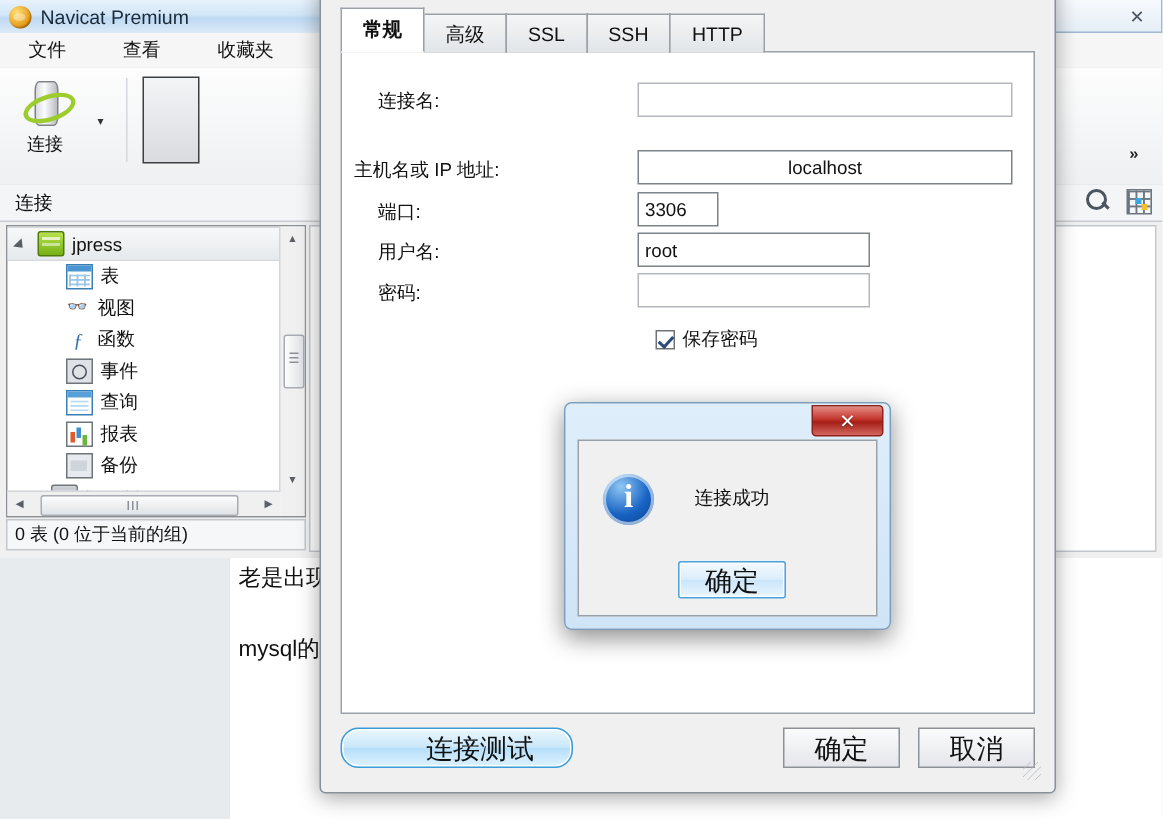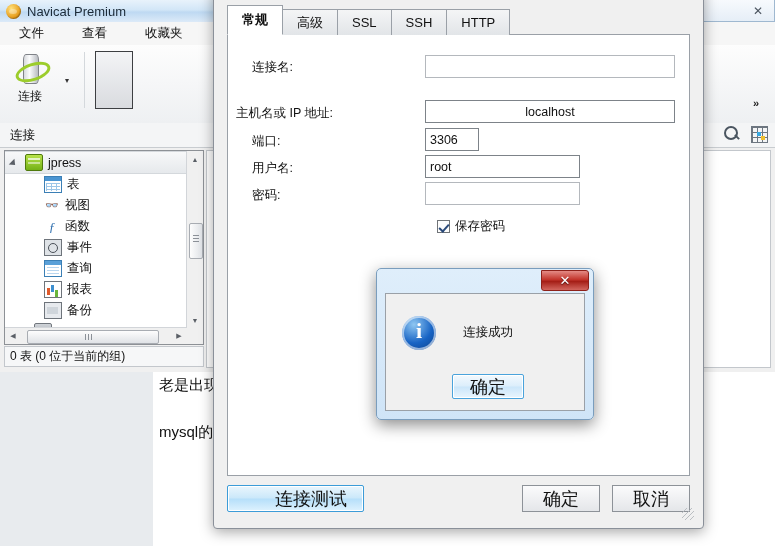--- a/index.html
+++ b/index.html
@@ -293,23 +293,23 @@
     transform:rotate(42deg);
   }
   #dlg-footer{position:absolute;left:7px;right:7px;top:478px;height:32px;}
   .btn{
     font-family:"Liberation Sans",sans-serif;font-size:18px;color:#111;
     background:linear-gradient(to bottom,#fbfbfc,#e4e6e9);
     border:1px solid #8d9298;box-sizing:border-box;cursor:default;
     display:flex;align-items:center;justify-content:center;
   }
   #btn-test{
-    position:absolute;left:0;top:0;width:137px;height:27px;
+    position:absolute;left:0;top:0;width:155px;height:27px;
     background:linear-gradient(to bottom,#eaf6fd,#cbe8fa 48%,#b6dffa 52%,#def2fe);
-    border:1px solid #3c9cd8;border-radius:2px;
+    border:1px solid #3c9cd8;border-radius:12px;
     box-shadow:inset 0 0 0 1px #ffffff;
     padding-left:31px;
   }
   #btn-ok{position:absolute;right:90px;top:0;width:78px;height:27px;}
   #btn-cancel{position:absolute;right:0;top:0;width:78px;height:27px;}
   #dlg-grip{
     position:absolute;right:3px;bottom:2px;width:12px;height:12px;
     background:
       linear-gradient(135deg,transparent 45%,#b4b8bd 45%,#b4b8bd 55%,transparent 55%) 0 0/5px 5px;
     opacity:.9;

